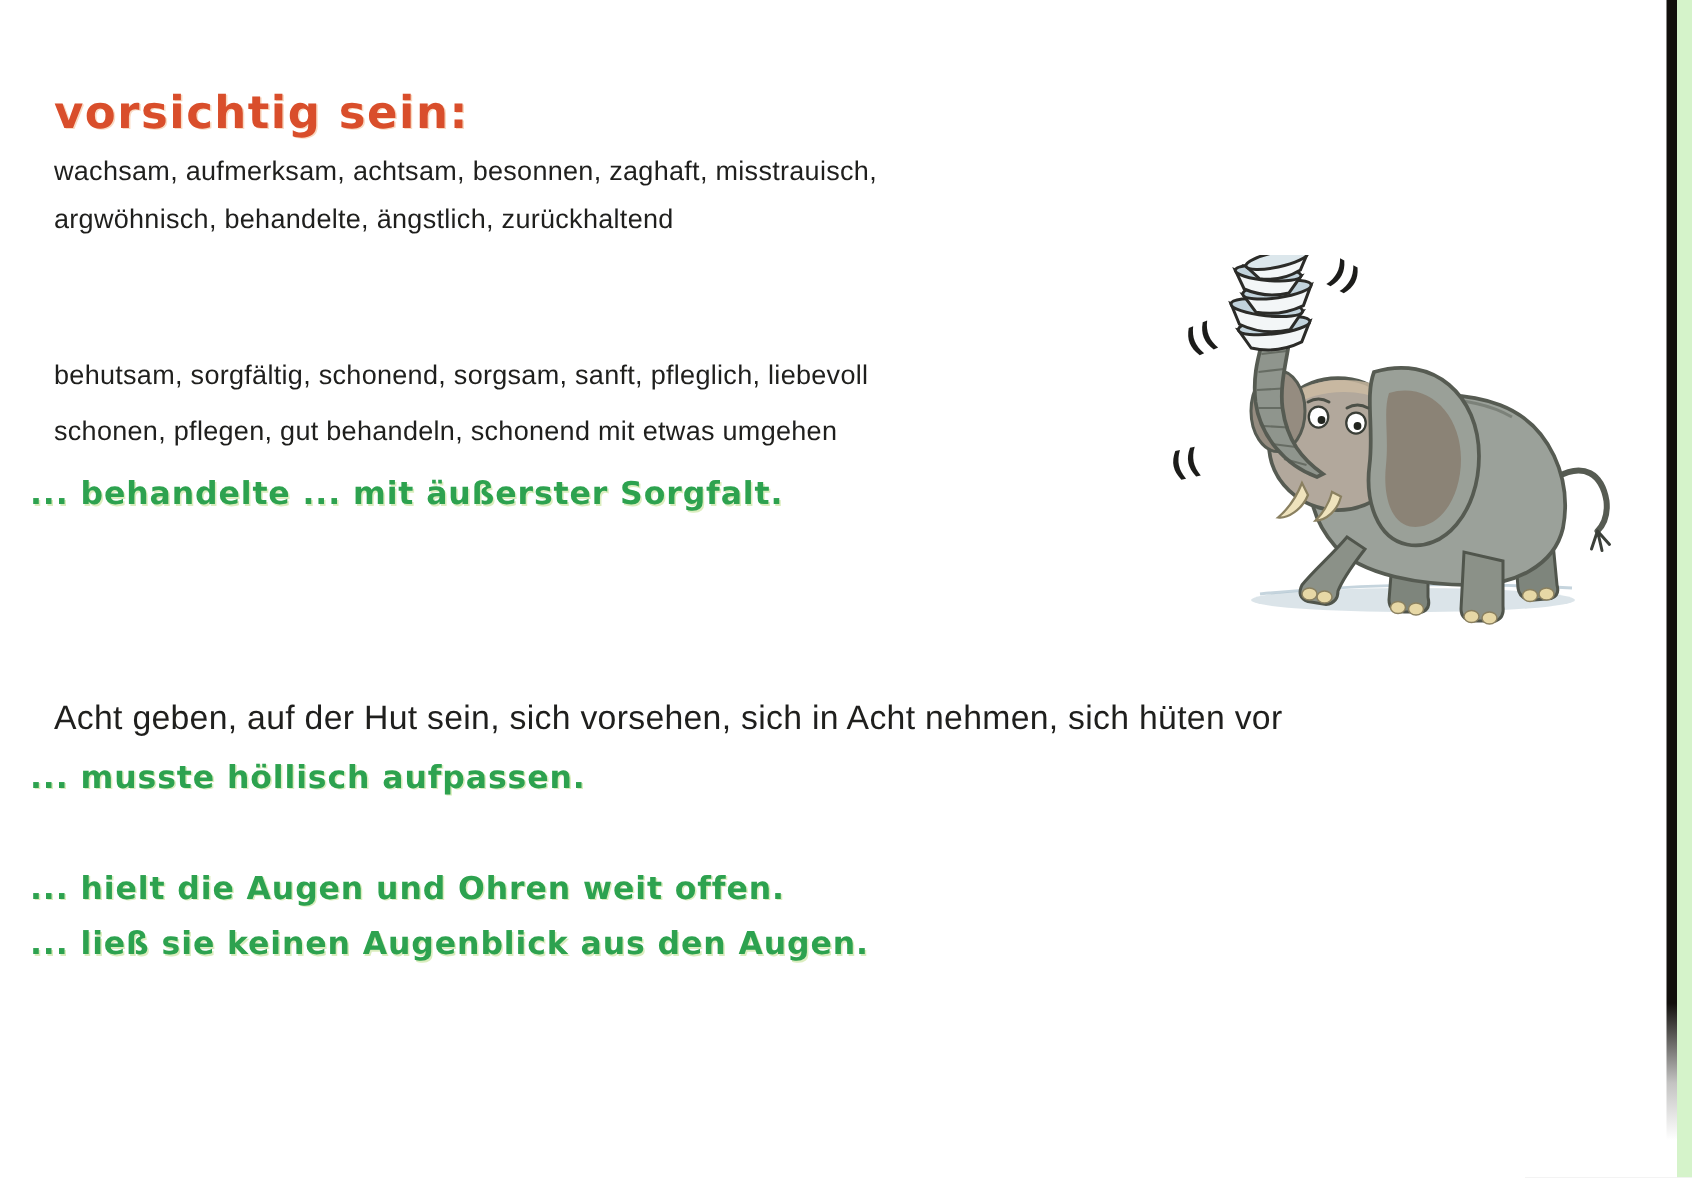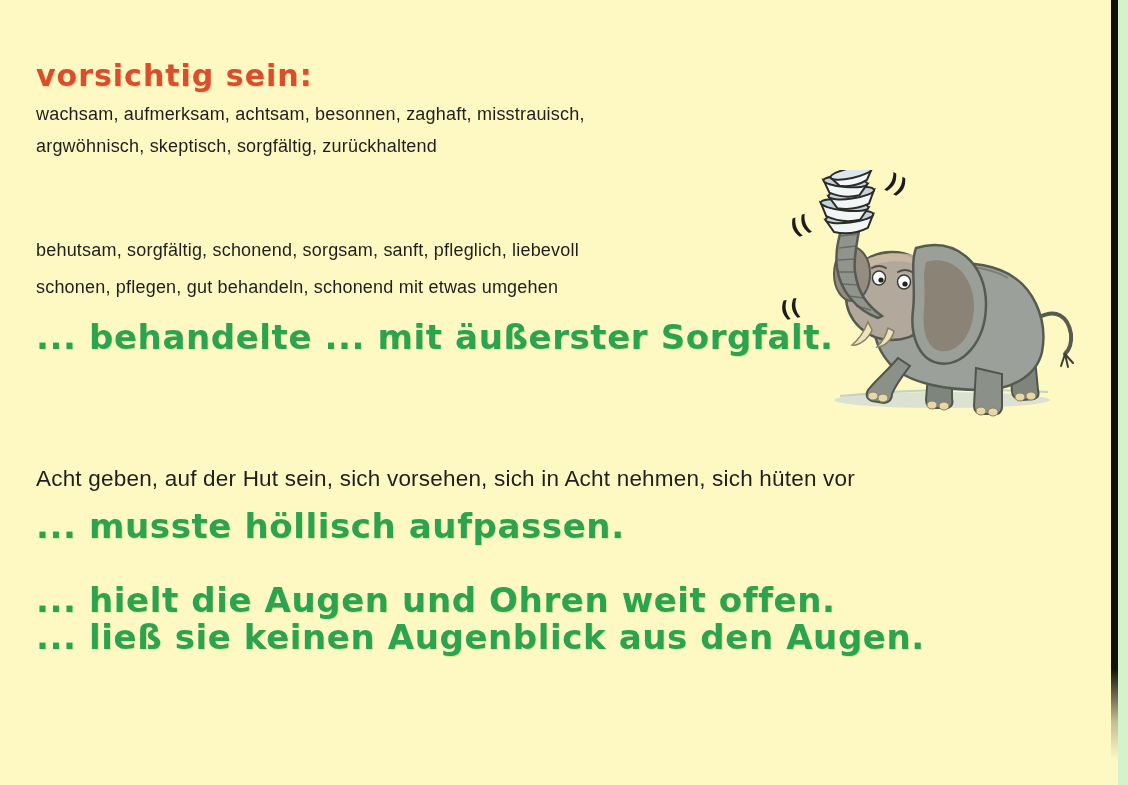--- a/index.html
+++ b/index.html
@@ -1,43 +1,43 @@
 <!DOCTYPE html>
 <html><head>
 <meta charset="utf-8">
 <style>
   html,body{margin:0;padding:0;background:#e9e9e9;}
   .page{
     position:relative;
     width:1128px;height:785px;
-    background:#fef9c3;
+    background:#ffffff;
     overflow:hidden;
     font-family:"Liberation Sans", sans-serif;
   }
   .abs{position:absolute;white-space:nowrap;}
   .heading{
     left:36px;
     font-family:"DejaVu Sans", sans-serif;
     font-weight:bold;
     font-size:30px;
     letter-spacing:1px;
     color:#d94e2b;
     text-shadow:1px 1px 0 rgba(242,170,120,.45);
   }
   .syn{
     left:36px;
     font-size:18px;
     color:#1f1f1d;
     letter-spacing:.2px;
   }
   .ex{
-    left:36px;
+    left:20px;
     font-family:"DejaVu Sans", sans-serif;
     font-weight:bold;
-    font-size:34px;
+    font-size:21px;
     letter-spacing:.6px;
     color:#2da24f;
     text-shadow:1px 1px 0 rgba(176,216,110,.45);
   }
   .edge-line{
     position:absolute;top:0;right:10px;width:7px;height:760px;
     background:linear-gradient(to bottom,#12100c 0%,#12100c 88%,rgba(18,16,12,.25) 95%,rgba(18,16,12,0) 100%);
   }
   .edge-stripe{
     position:absolute;top:0;right:0;width:10px;height:785px;
@@ -45,21 +45,21 @@
   }
   .illu{position:absolute;left:780px;top:170px;width:306px;height:256px;}
 </style>
 </head>
 <body>
 
 <div class="page">
 
   <div class="abs heading" style="top:58px">vorsichtig sein:</div>
   <div class="abs syn" style="top:104px">wachsam, aufmerksam, achtsam, besonnen, zaghaft, misstrauisch,</div>
-  <div class="abs syn" style="top:136px">argwöhnisch, skeptisch, sorgfältig, zurückhaltend</div>
+  <div class="abs syn" style="top:136px">argwöhnisch, behandelte, ängstlich, zurückhaltend</div>
 
   <div class="abs syn" style="top:240px">behutsam, sorgfältig, schonend, sorgsam, sanft, pfleglich, liebevoll</div>
   <div class="abs syn" style="top:277px">schonen, pflegen, gut behandeln, schonend mit etwas umgehen</div>
   <div class="abs ex" style="top:317px">... behandelte ... mit äußerster Sorgfalt.</div>
 
   <div class="abs syn" style="top:466px;font-size:22.5px">Acht geben, auf der Hut sein, sich vorsehen, sich in Acht nehmen, sich hüten vor</div>
   <div class="abs ex" style="top:506px">... musste höllisch aufpassen.</div>
   <div class="abs ex" style="top:617px">... ließ sie keinen Augenblick aus den Augen.</div>
   <div class="abs ex" style="top:580px">... hielt die Augen und Ohren weit offen.</div>
 

